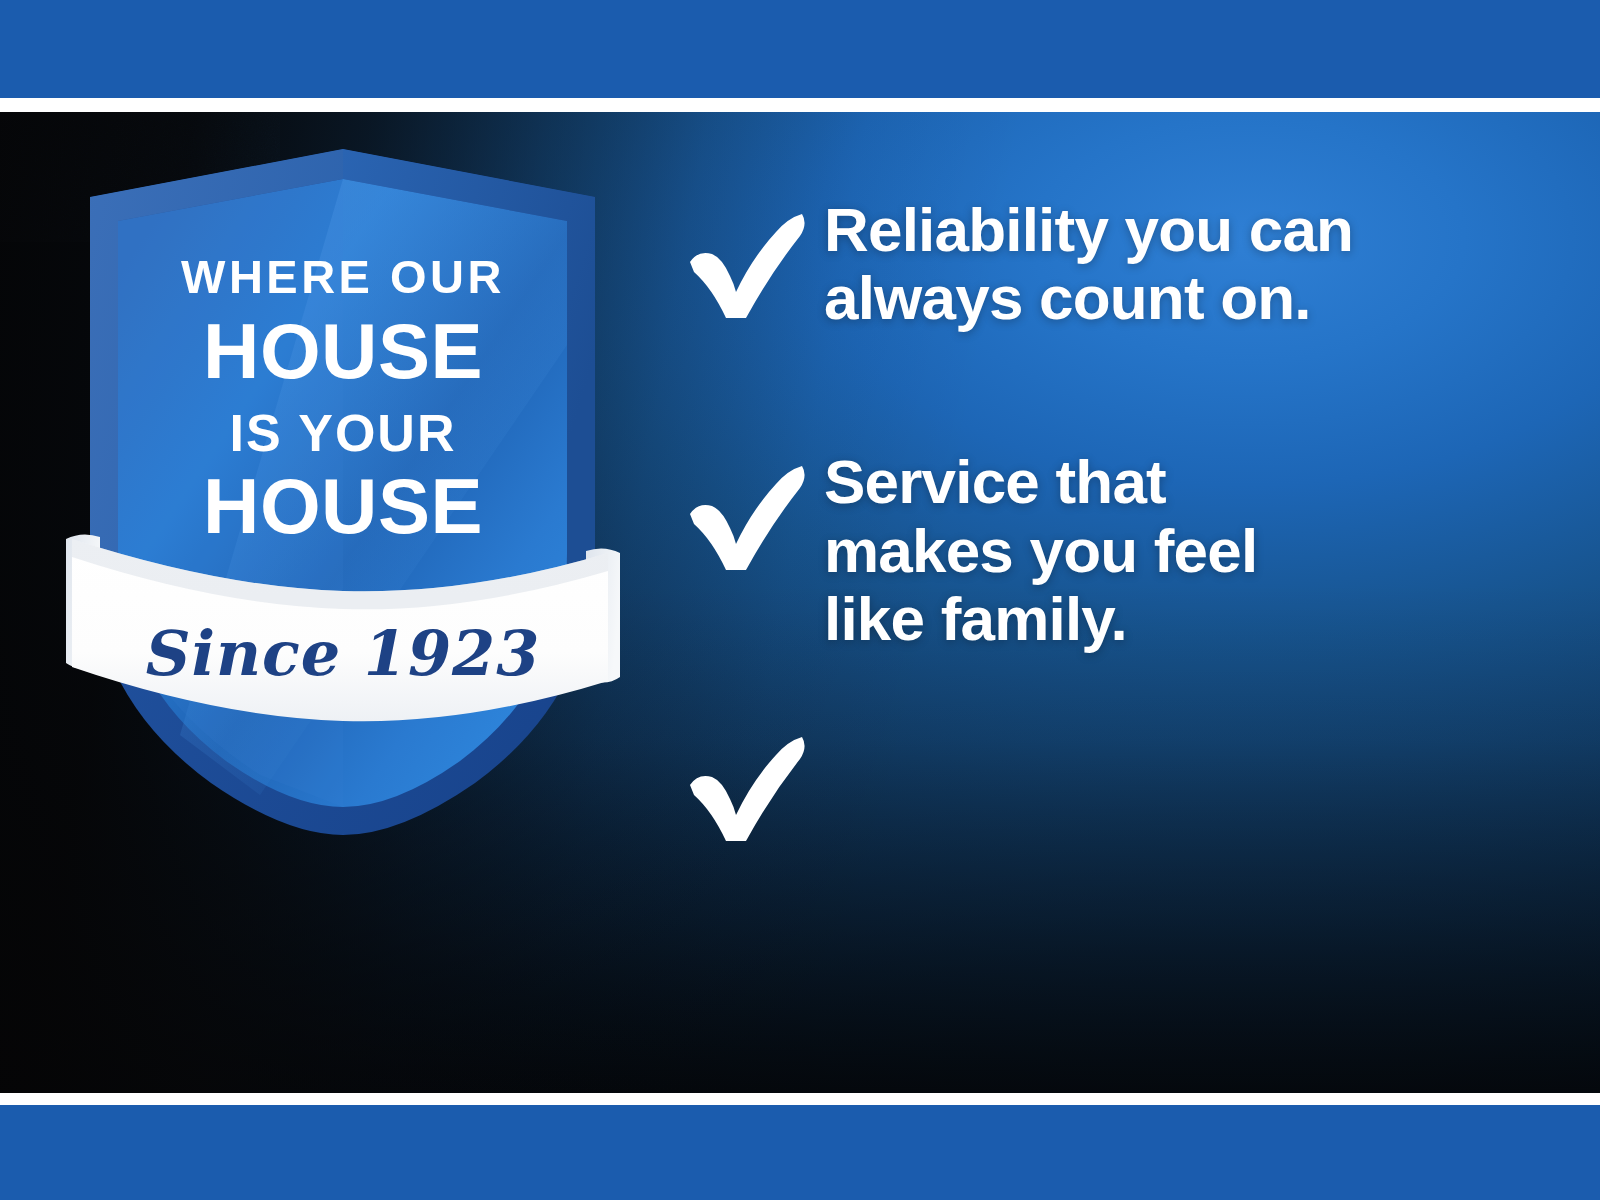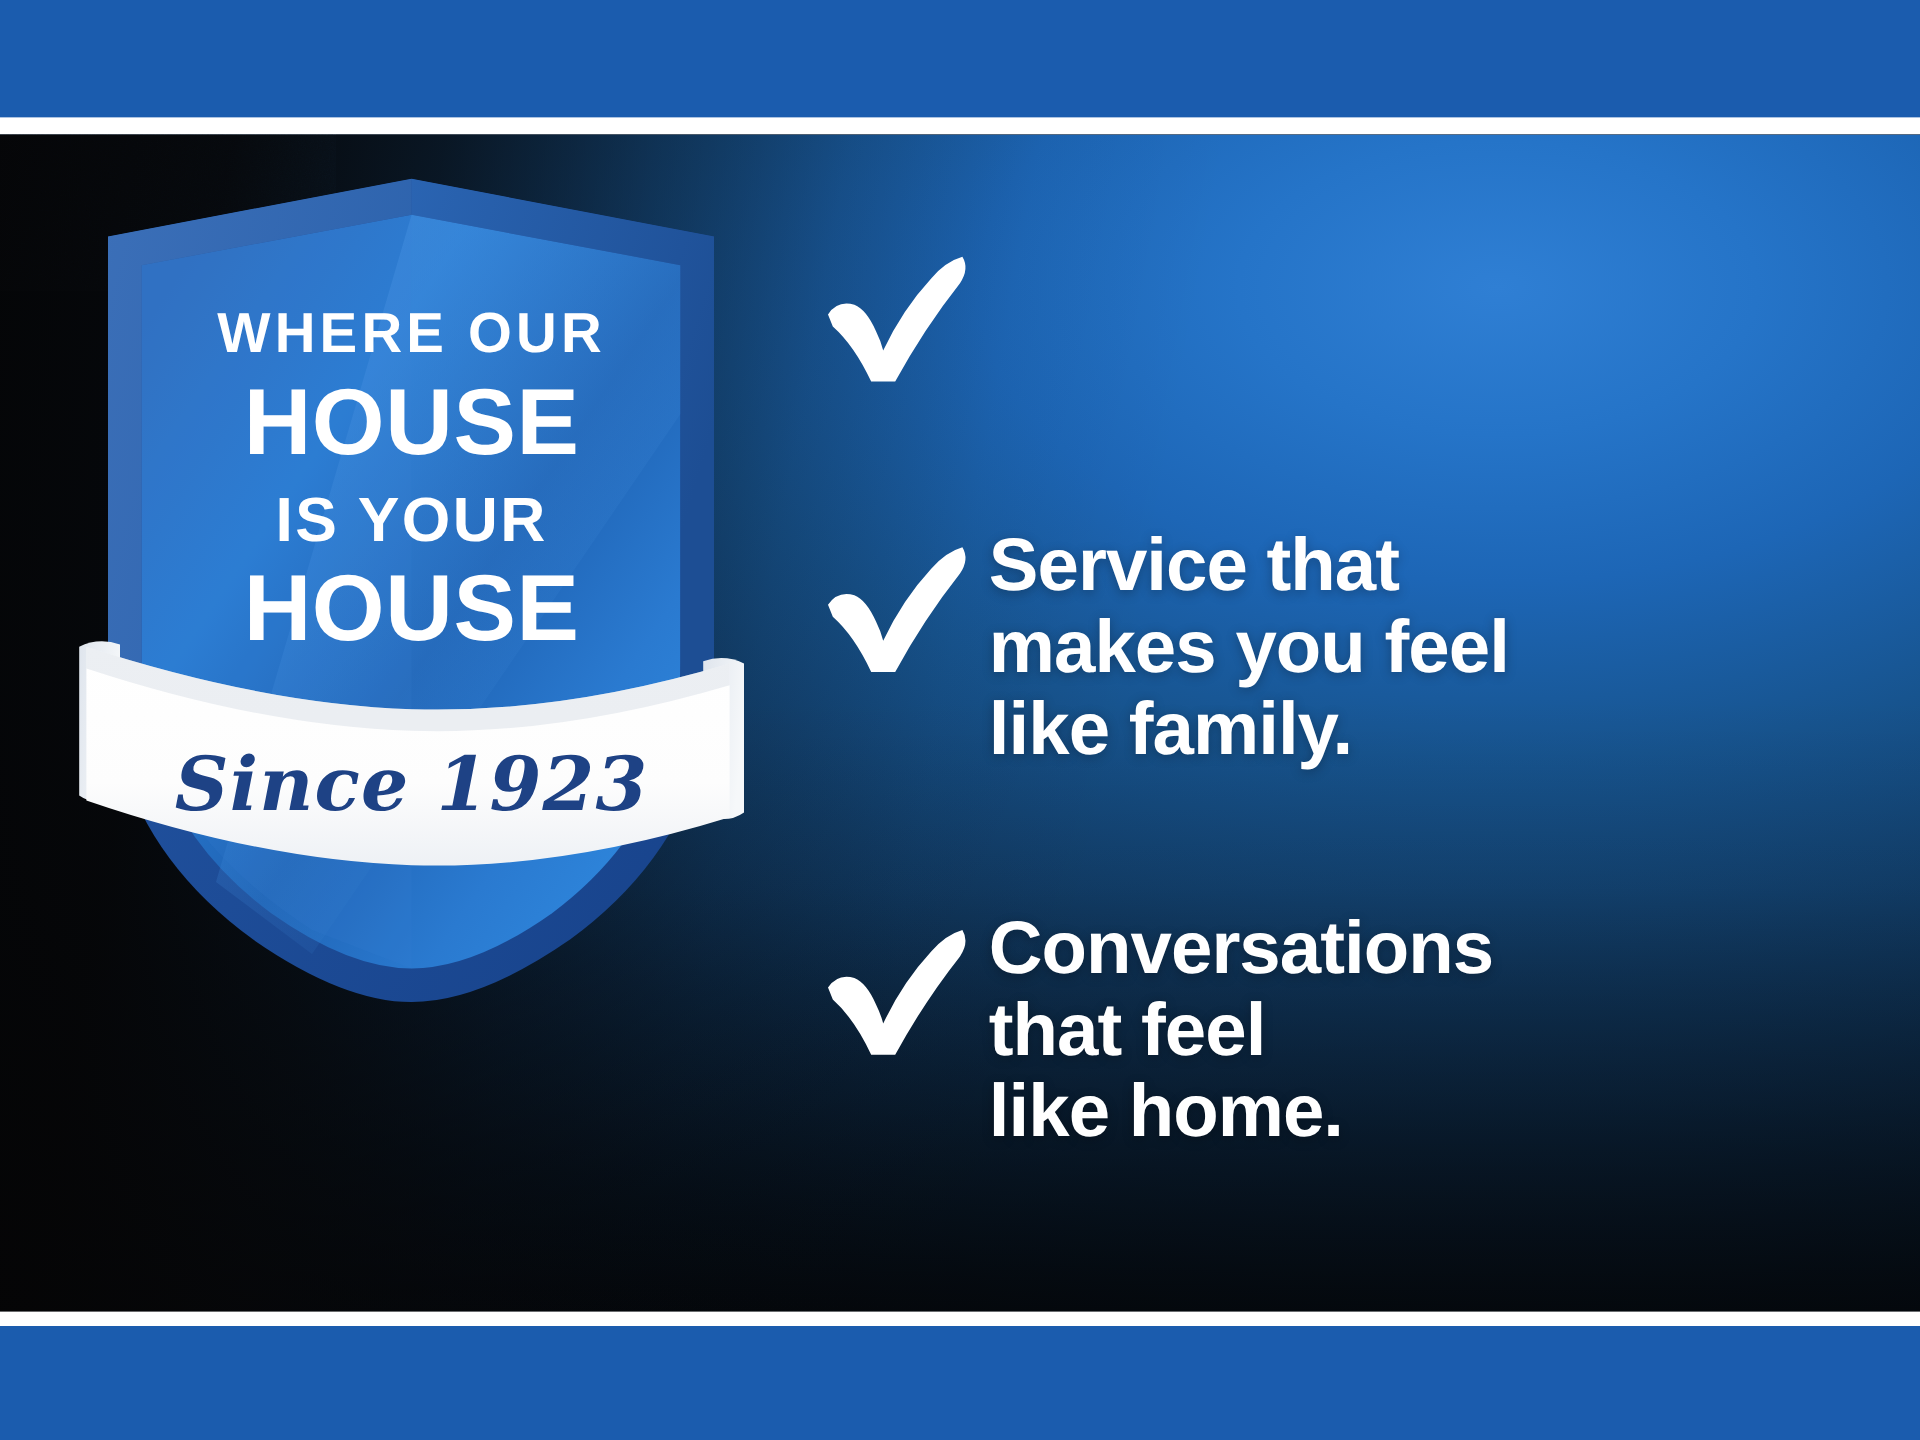--- a/index.html
+++ b/index.html
@@ -137,21 +137,21 @@
     font-weight:bold;
     font-size:62px;
     line-height:1.10;
     letter-spacing:-0.8px;
     white-space:pre-line;
     text-shadow:0 2px 10px rgba(0,0,0,0.28);
   }
 
   
   .b-1{ margin-bottom:116px; }
-  .b-2{ margin-bottom:114px; }
+  .b-2{ margin-bottom:66px; }
 </style>
 </head>
 <body>
 
 <div class="canvas">
 
   <div class="bar bar-top"></div>
   <div class="gap gap-top"></div>
 
   <div class="panel">
@@ -282,20 +282,22 @@
                    Q 62 74 64 82
                    Q 80 48 104 22
                    Q 116 8 130 4
                    Q 136 14 128 26
                    Q 98 64 74 108
                    L 54 108
                    Q 40 78 22 62
                    Z" fill="#ffffff"></path>
         </svg>
       </div>
+      <div class="benefit-text">Reliability you can
+always count on.</div>
     </div>
 
     <div class="benefit b-2">
       <div class="check">
         <svg viewBox="0 0 140 112" xmlns="http://www.w3.org/2000/svg">
           <path d="M 18 52
                    Q 26 40 40 44
                    Q 50 48 58 66
                    Q 62 74 64 82
                    Q 80 48 104 22
@@ -321,23 +323,20 @@
                    Q 62 74 64 82
                    Q 80 48 104 22
                    Q 116 8 130 4
                    Q 136 14 128 26
                    Q 98 64 74 108
                    L 54 108
                    Q 40 78 22 62
                    Z" fill="#ffffff"></path>
         </svg>
       </div>
-      <div class="benefit-text">Conversations
-that feel
-like home.</div>
     </div>
 
   </div>
 
   <div class="gap gap-bottom"></div>
   <div class="bar bar-bottom"></div>
 
 </div>
 
 </body></html>

